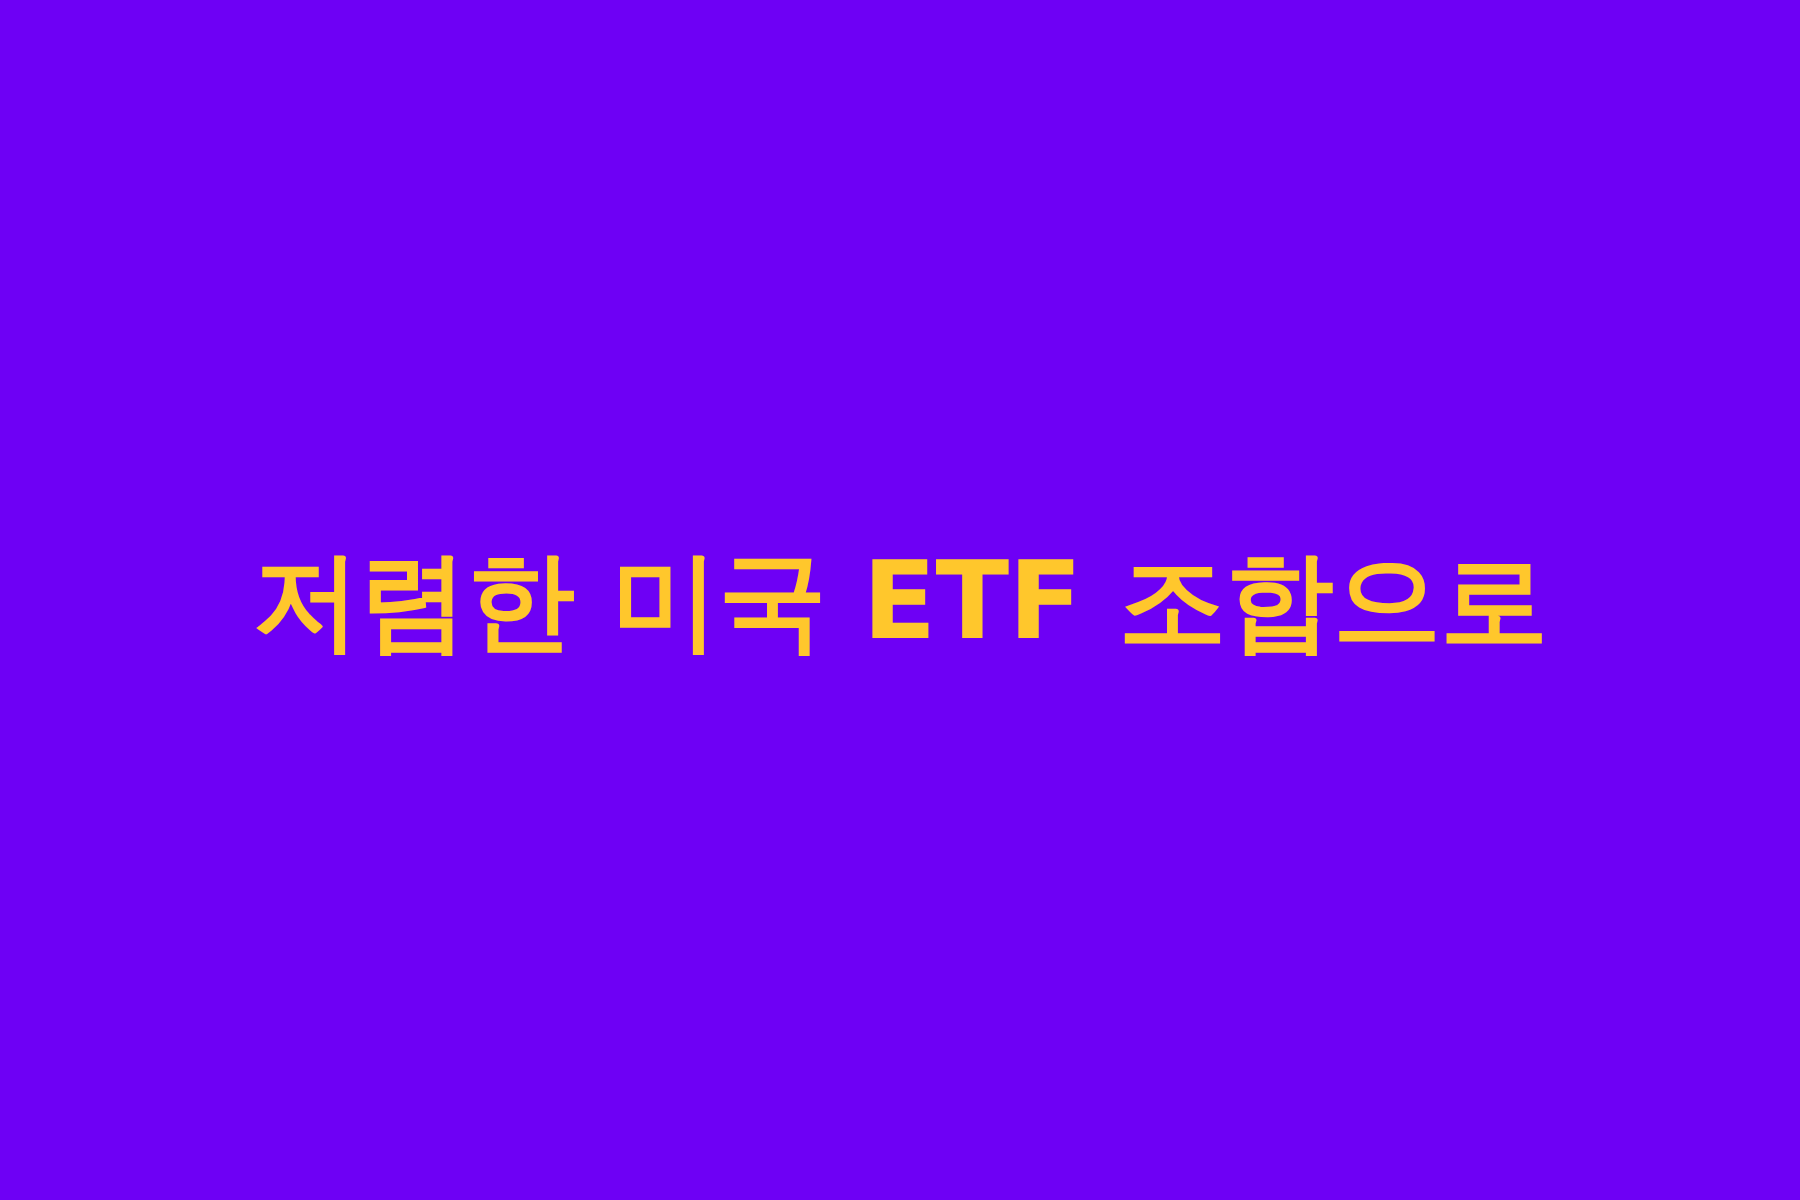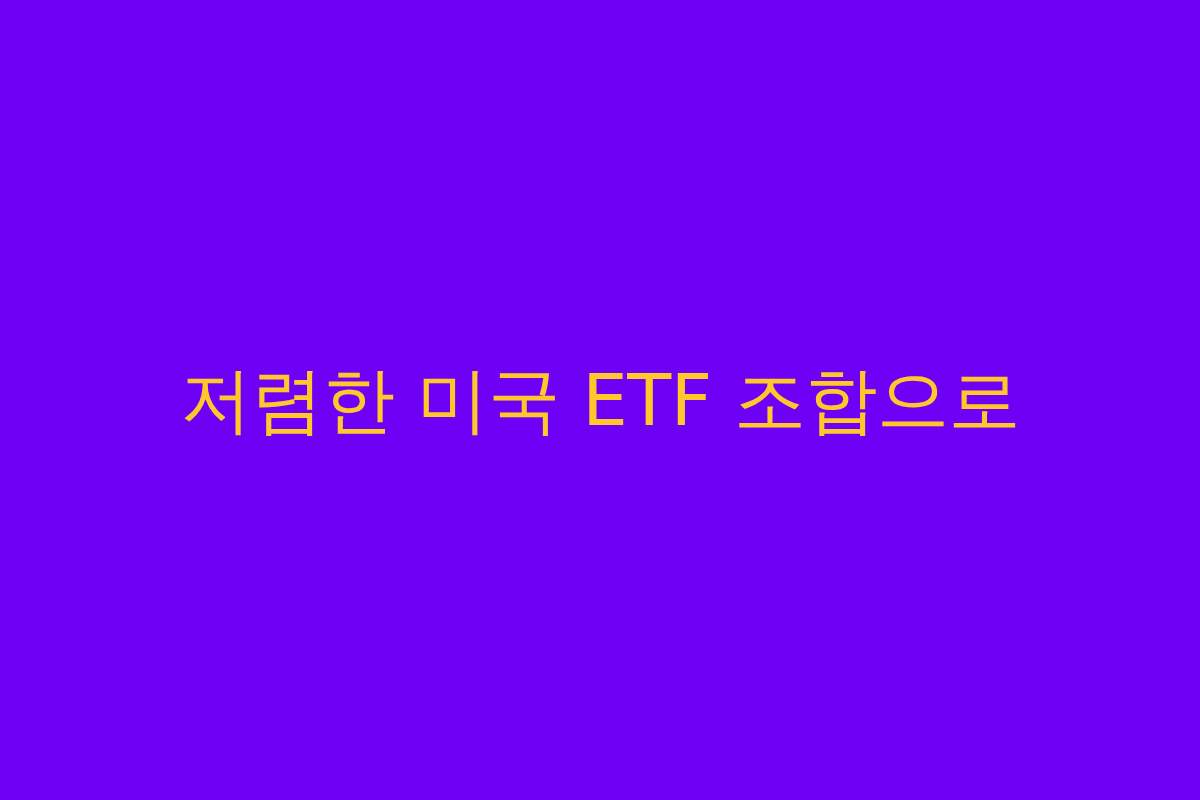--- a/index.html
+++ b/index.html
@@ -27,21 +27,21 @@
     justify-content: center;
   }
 
   .headline {
     width: 1160px;
     margin: 0;
     padding: 0;
     text-align: center;
     color: #FFC72C;
     font-family: "DejaVu Sans", "Liberation Sans", sans-serif;
-    font-weight: 400;
+    font-weight: 700;
     font-size: 74px;
     line-height: 90px;
     letter-spacing: -0.5px;
     word-break: keep-all;
     -webkit-font-smoothing: antialiased;
   }
 
   .headline-line {
     display: block;
     white-space: nowrap;

